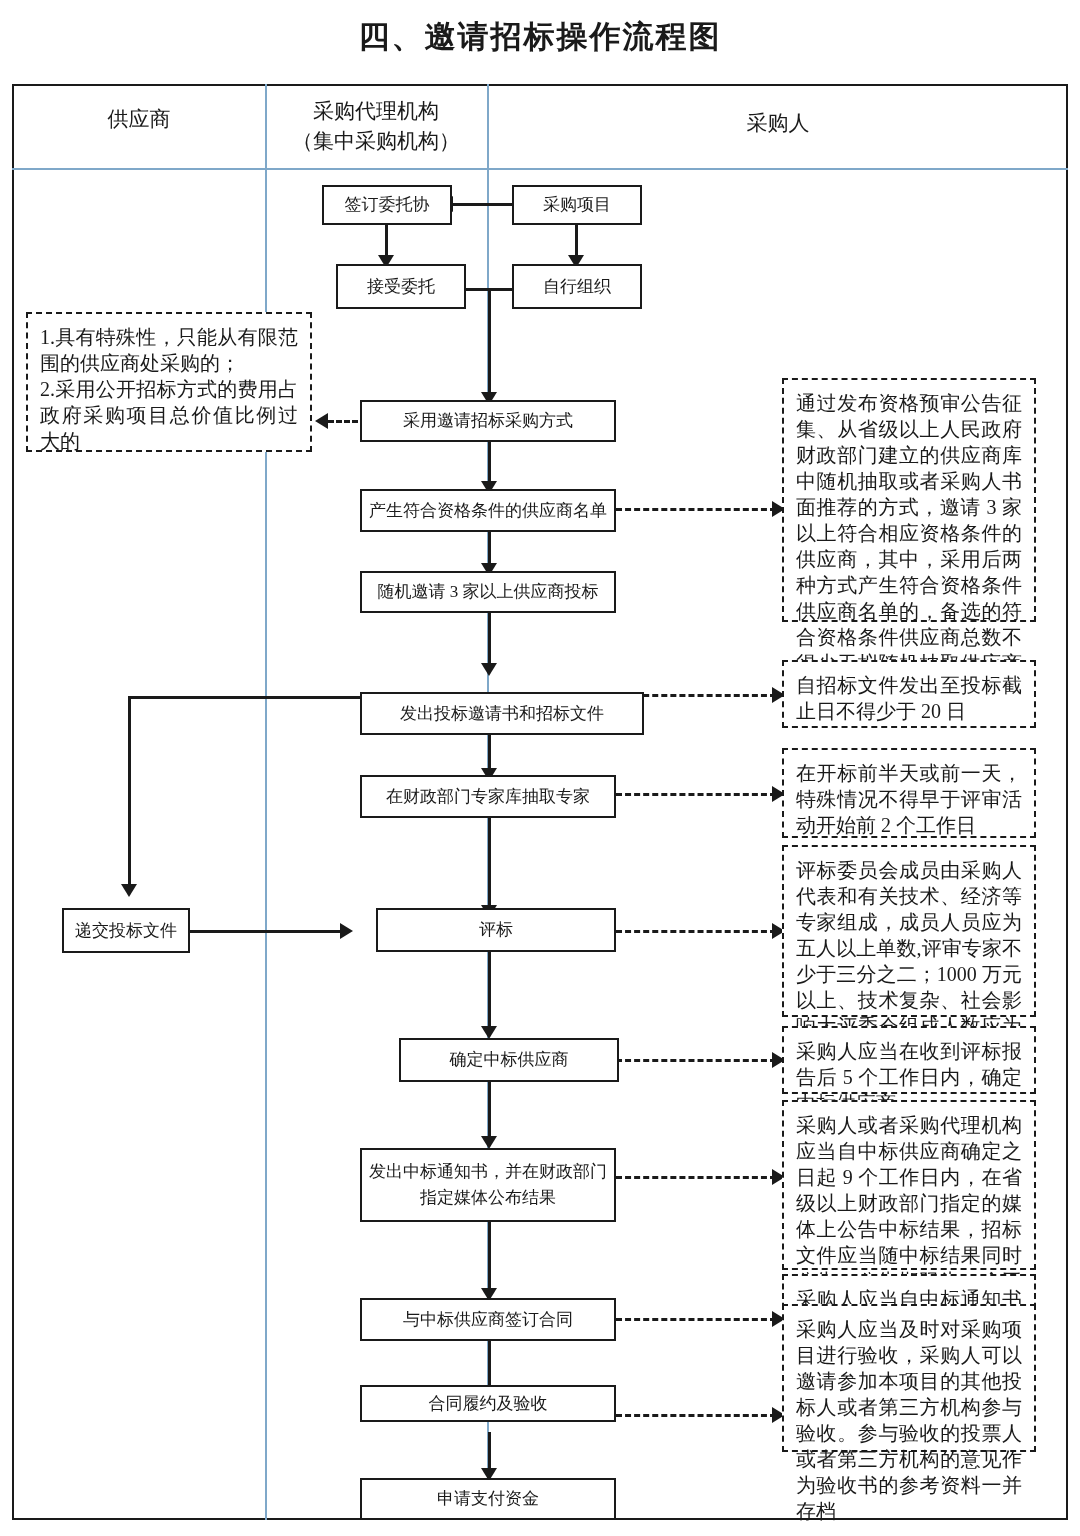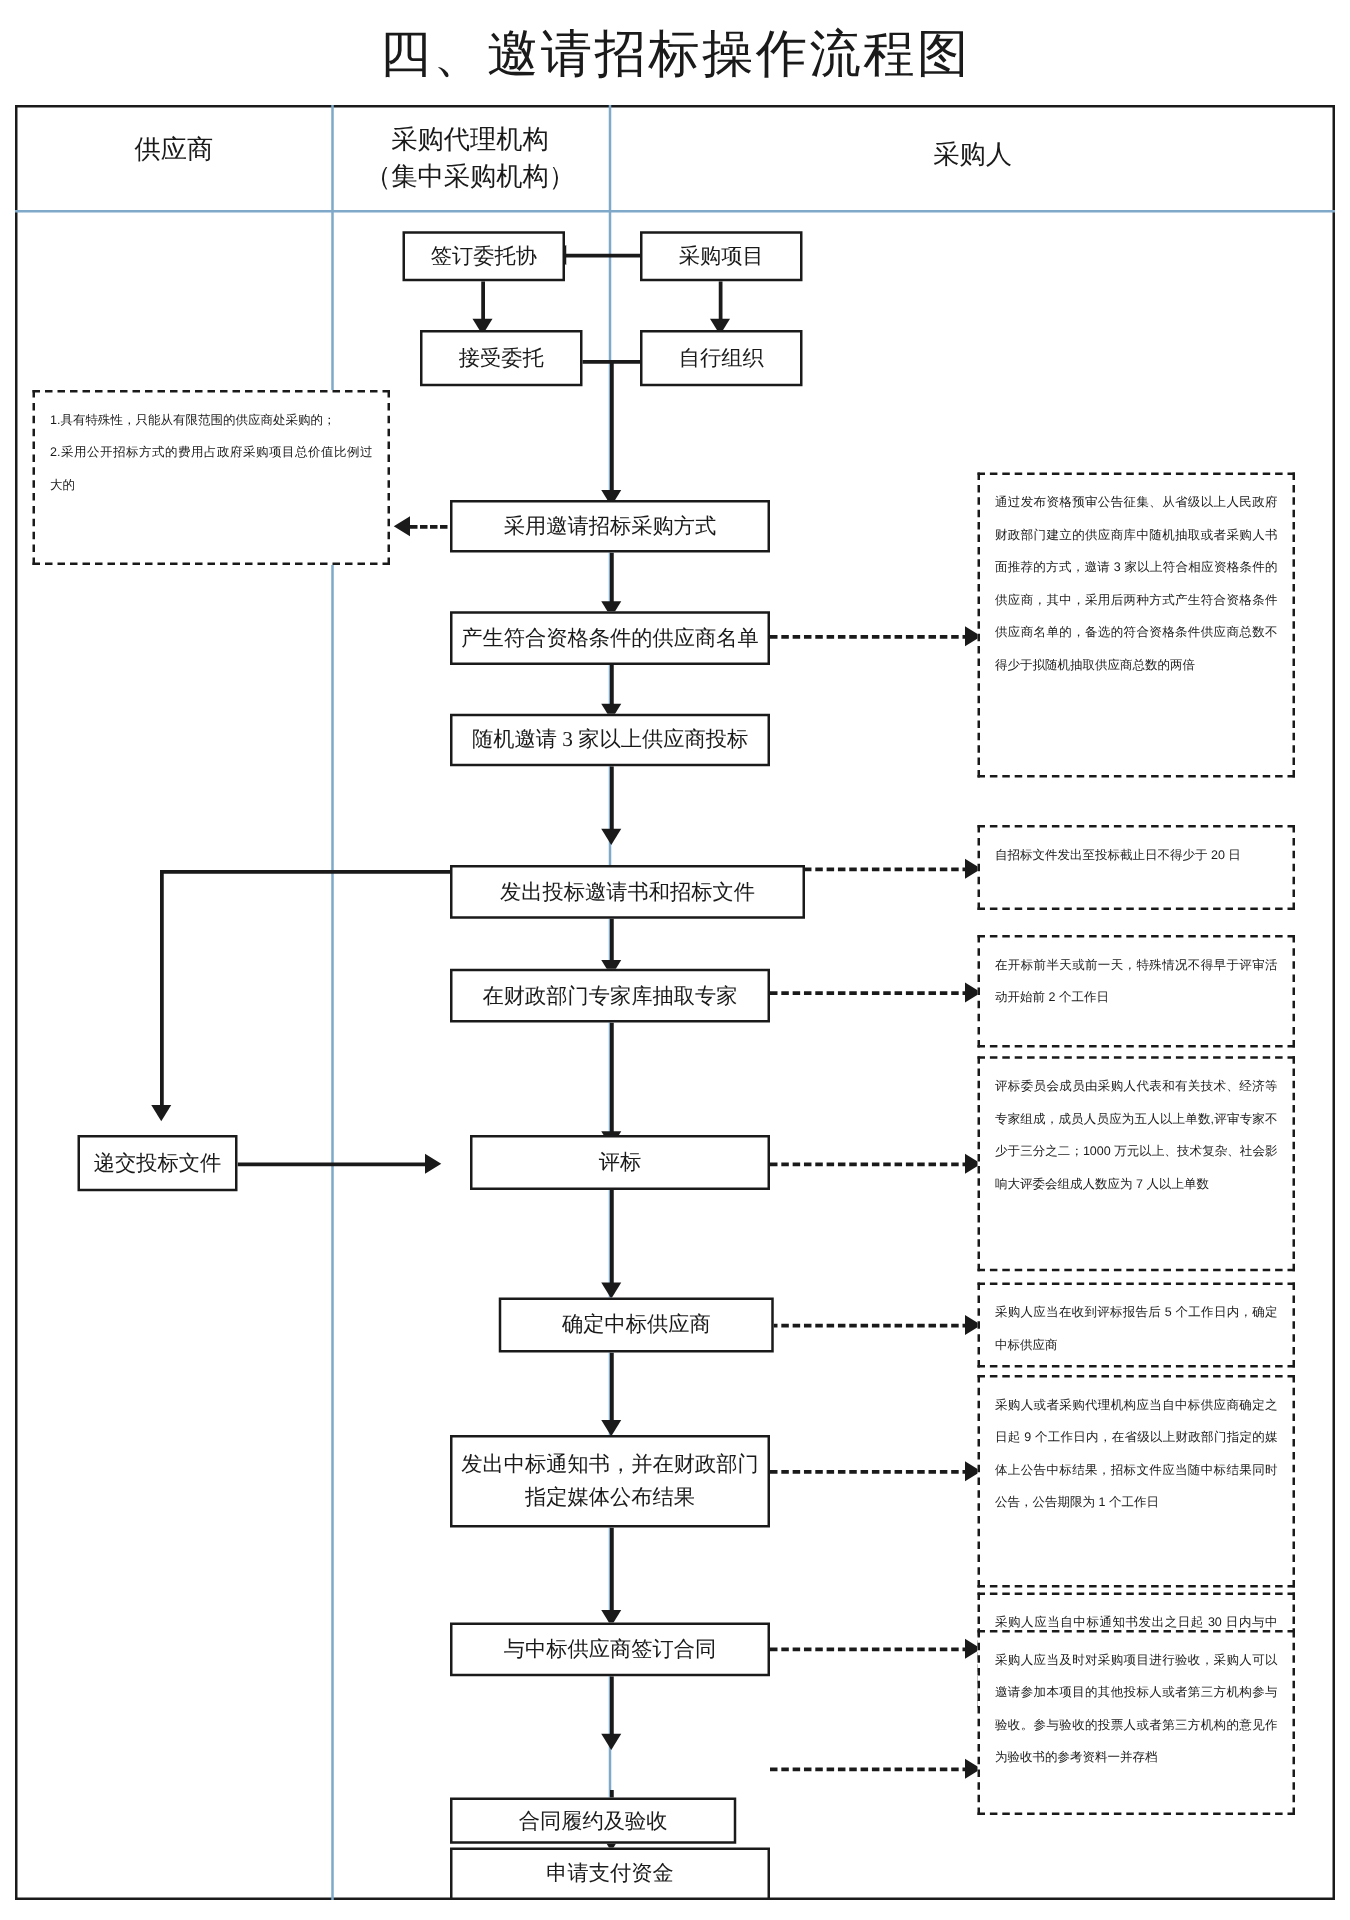--- a/index.html
+++ b/index.html
@@ -1,20 +1,20 @@
 <!DOCTYPE html>
 <html><head>
 <meta charset="utf-8">
 <style>
   html,body{margin:0;padding:0;background:#ffffff;}
   body{width:1080px;height:1536px;position:relative;
        font-family:"Liberation Serif","DejaVu Serif",serif;color:#1a1a1a;}
 
   #title{position:absolute;left:0;top:16px;width:1080px;text-align:center;
-         font-size:41px;font-weight:normal;letter-spacing:2px;
+         font-size:31px;font-weight:bold;letter-spacing:2px;
          font-family:"Liberation Serif","DejaVu Serif",serif;}
 
   
   #frame{position:absolute;left:12px;top:84px;width:1056px;height:1436px;
          border:2px solid #1a1a1a;box-sizing:border-box;}
 
   
   .lane-v{position:absolute;top:84px;width:2px;height:1436px;background:#7fa8c9;}
   #lane-v1{left:265px;}
   #lane-v2{left:487px;}
@@ -29,22 +29,22 @@
   #head-buyer{left:489px;width:578px;top:108px;}
 
   
   .box{position:absolute;border:2.5px solid #1a1a1a;background:#ffffff;box-sizing:border-box;
        display:flex;align-items:center;justify-content:center;text-align:center;
        font-size:17px;line-height:26px;
        font-family:"Liberation Serif","DejaVu Serif",serif;}
 
   
   .note{position:absolute;border:2px dashed #1a1a1a;background:#ffffff;box-sizing:border-box;
-        font-size:10px;line-height:26px;padding:10px 12px;text-align:justify;
-        font-family:Liberation Sans, sans-serif;}
+        font-size:20px;line-height:26px;padding:10px 12px;text-align:justify;
+        font-family:Liberation Serif, serif;}
 
   
   .vline{position:absolute;width:3px;background:#1a1a1a;}
   .hline{position:absolute;height:3px;background:#1a1a1a;}
   .arrow-d{position:absolute;width:0;height:0;border-left:8px solid transparent;
            border-right:8px solid transparent;border-top:13px solid #1a1a1a;}
   .arrow-l{position:absolute;width:0;height:0;border-top:8px solid transparent;
            border-bottom:8px solid transparent;border-right:13px solid #1a1a1a;}
   .arrow-r{position:absolute;width:0;height:0;border-top:8px solid transparent;
            border-bottom:8px solid transparent;border-left:13px solid #1a1a1a;}
@@ -161,21 +161,21 @@
 <div class="box" style="left:376px;top:908px;width:240px;height:44px;">评标</div>
 
 <div class="box" style="left:360px;top:1038px;width:220px;height:44px;margin-left:39px;">确定中标供应商</div>
 
 <div class="box" style="left:360px;top:1148px;width:256px;height:74px;flex-direction:column;">
   <div>发出中标通知书，并在财政部门</div>
   <div>指定媒体公布结果</div>
 </div>
 
 <div class="box" style="left:360px;top:1298px;width:256px;height:43px;">与中标供应商签订合同</div>
-<div class="box" style="left:360px;top:1438px;width:229px;height:37px;">合同履约及验收</div>
+<div class="box" style="left:360px;top:1385px;width:256px;height:37px;">合同履约及验收</div>
 <div class="box" style="left:360px;top:1478px;width:256px;height:42px;">申请支付资金</div>
 
 <div class="note" style="left:26px;top:312px;width:286px;height:140px;white-space:pre-line;">1.具有特殊性，只能从有限范围的供应商处采购的；
 2.采用公开招标方式的费用占政府采购项目总价值比例过大的</div>
 
 <div class="note" style="left:782px;top:378px;width:254px;height:244px;">通过发布资格预审公告征集、从省级以上人民政府财政部门建立的供应商库中随机抽取或者采购人书面推荐的方式，邀请 3 家以上符合相应资格条件的供应商，其中，采用后两种方式产生符合资格条件供应商名单的，备选的符合资格条件供应商总数不得少于拟随机抽取供应商总数的两倍</div>
 
 <div class="note" style="left:782px;top:660px;width:254px;height:68px;">自招标文件发出至投标截止日不得少于 20 日</div>
 
 <div class="note" style="left:782px;top:748px;width:254px;height:90px;">在开标前半天或前一天，特殊情况不得早于评审活动开始前 2 个工作日</div>

